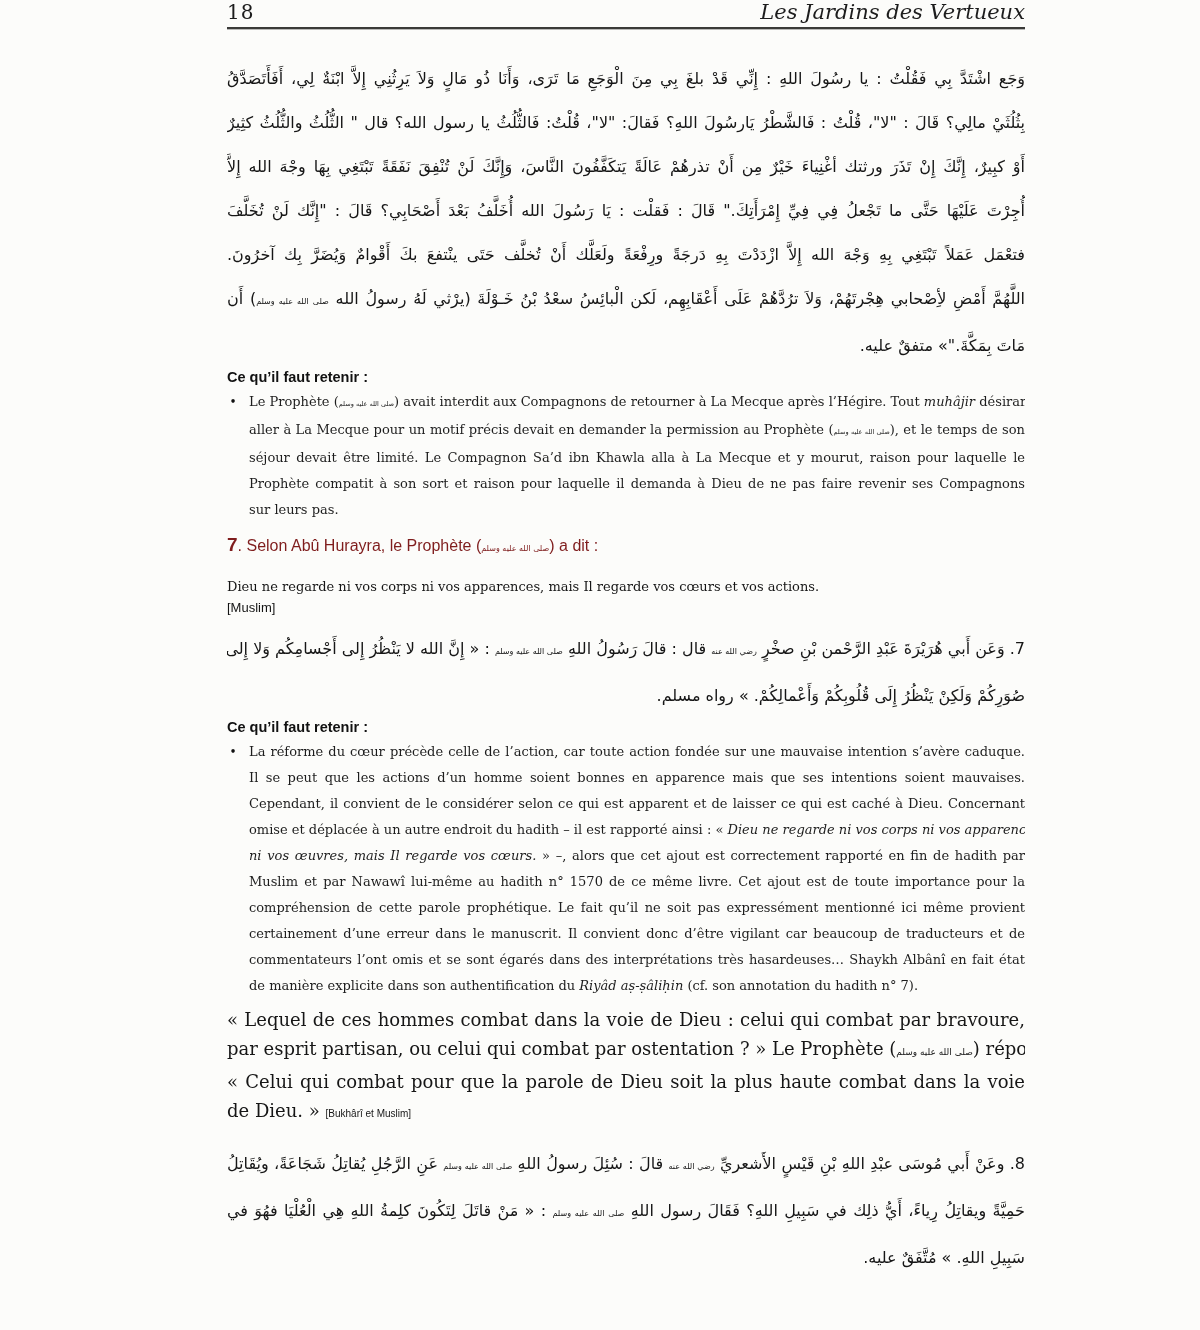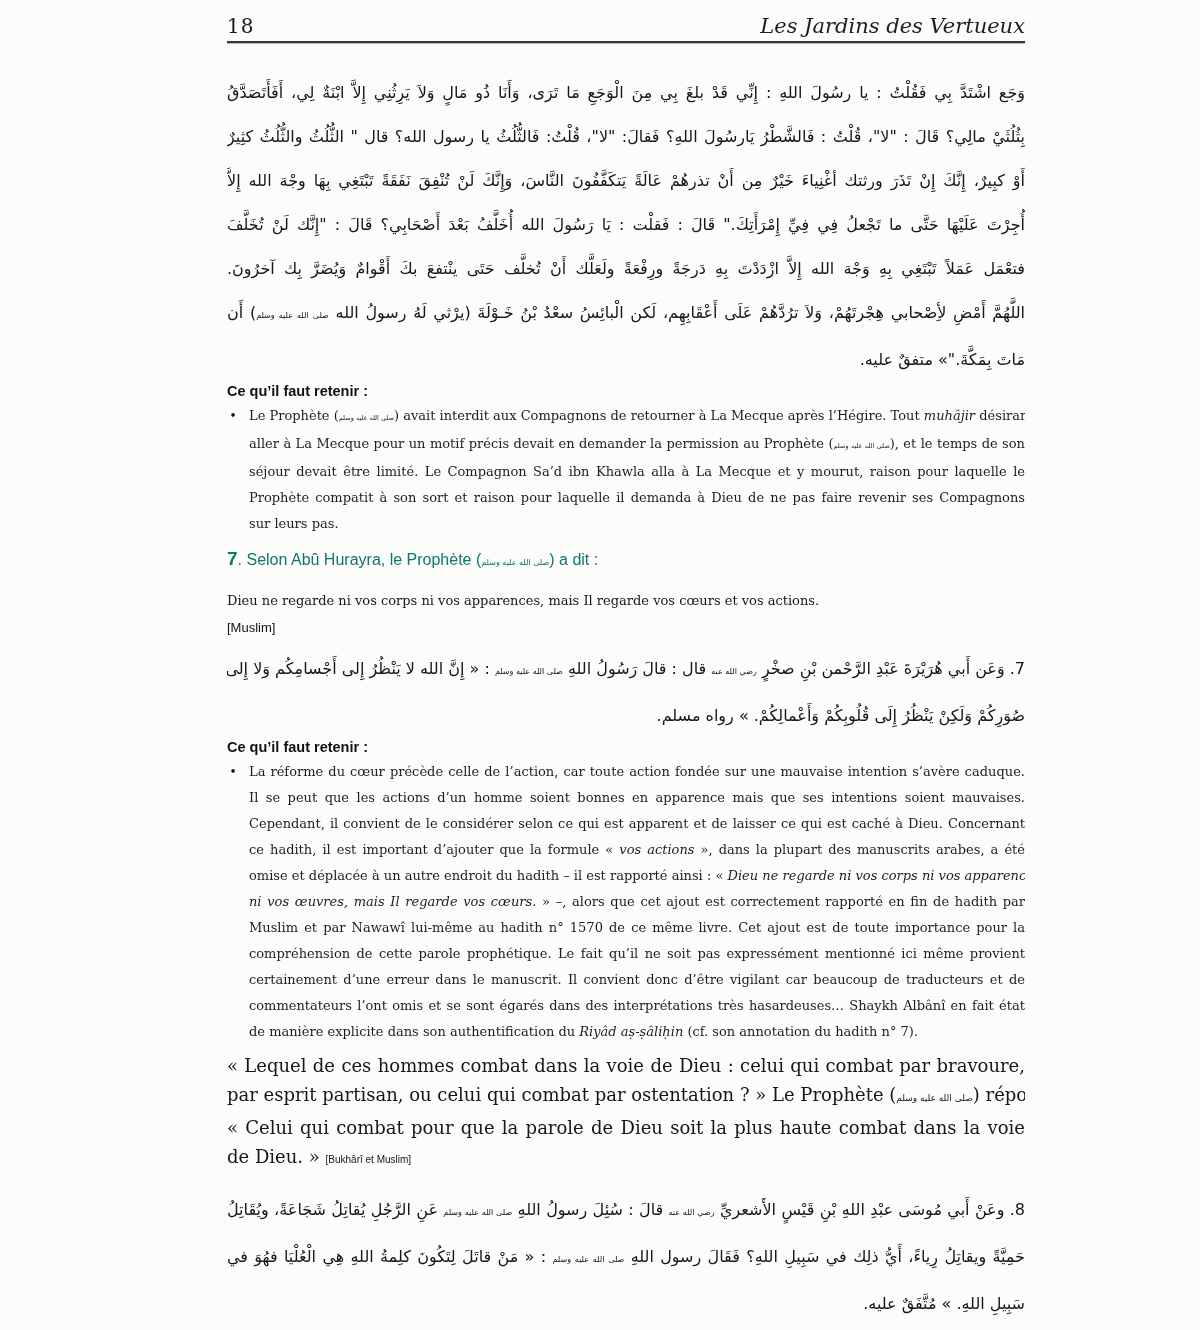--- a/index.html
+++ b/index.html
@@ -6,21 +6,21 @@
   html,body { width:1200px; }
   body { background:#e8e8e6; font-family:"DejaVu Serif", serif; }
   .page {
     position:relative; width:1200px; height:1330px;
     background:#fcfcfa; color:#1d1d1d; overflow:hidden;
   }
   .content { position:absolute; left:227px; top:0; width:798px; }
 
   
   .header { display:flex; justify-content:space-between; align-items:flex-end;
-            padding:14px 0 3px 0; }
+            padding:0 0 3px 0; }
   .pagenum  { font:20px "DejaVu Serif", serif; letter-spacing:1px; }
   .booktitle{ font:italic 21px "DejaVu Serif", serif; }
   .rule { height:2px; background:#3a3a38; box-shadow:0 1px 0 rgba(60,60,58,.35); }
 
   
   .ln { white-space:nowrap; overflow:hidden; }
   .just .ln:not(:last-child) { text-align:justify; text-align-last:justify; }
 
   
   .ar { direction:rtl; font-family:"DejaVu Sans", sans-serif;
@@ -33,30 +33,30 @@
   
   .fr  { font-family:"DejaVu Serif", serif; font-size:13px; }
   .fr .ln { line-height:26px; }
   .retenir-h { font:bold 14.5px "Liberation Sans", sans-serif; line-height:18px;
                color:#111; }
   .bullet-row { display:flex; gap:10px; margin-top:3px; }
   .dot { width:12px; font-size:12px; line-height:26px; color:#111; text-align:center; }
   .bullet-text { flex:1; min-width:0; }
 
   
-  .sec-h { font-family:"Liberation Sans", sans-serif; font-size:16px; color:#0f766e; }
+  .sec-h { font-family:"Liberation Sans", sans-serif; font-size:16px; color:#7f1d1d; }
   .sec-h .ln { line-height:20px; }
   .h7 { margin-top:12px; }
   .h8 { margin-top:14px; }
   .quote { font-family:"DejaVu Serif", serif; color:#161616; }
   .q7 { margin-top:15px; font-size:13px; }
   .q7 .ln { line-height:26px; }
   .q8 { margin-top:6px; font-size:18px; }
   .q8 .ln { line-height:29px; }
-  .src7 { margin-top:6px; font:13px "Liberation Sans", sans-serif; color:#141414; }
+  .src7 { font:13px "Liberation Sans", sans-serif; color:#141414; }
 
   
   .s-i   { font-style:italic;margin-top:6px; }
   .s-num { font-weight:bold; font-size:19px; }
   .s-hon { font-family:"DejaVu Sans", sans-serif; font-size:0.5em; letter-spacing:-0.5px; }
   .s-src { font-family:"Liberation Sans", sans-serif; font-size:10px; font-style:normal; }
 </style>
 </head>
 <body>
 
@@ -104,21 +104,20 @@
         <div class="ln"><span>صُوَرِكُمْ وَلَكِنْ يَنْظُرُ إِلَى قُلُوبِكُمْ وَأَعْمالِكُمْ. » رواه مسلم.</span></div>
       </div>
 
     <div class="retenir-h">Ce qu’il faut retenir :</div>
     <div class="bullet-row">
       <span class="dot">•</span>
       <div class="fr just bullet-text">
           <div class="ln"><span>La réforme du cœur précède celle de l’action, car toute action fondée sur une mauvaise intention s’avère caduque.</span></div>
           <div class="ln"><span>Il se peut que les actions d’un homme soient bonnes en apparence mais que ses intentions soient mauvaises.</span></div>
           <div class="ln"><span>Cependant, il convient de le considérer selon ce qui est apparent et de laisser ce qui est caché à Dieu. Concernant</span></div>
-          <div class="ln"><span>ce hadith, il est important d’ajouter que la formule « </span><span class="s-i">vos actions</span><span> », dans la plupart des manuscrits arabes, a été</span></div>
           <div class="ln"><span>omise et déplacée à un autre endroit du hadith – il est rapporté ainsi : « </span><span class="s-i">Dieu ne regarde ni vos corps ni vos apparences</span></div>
           <div class="ln"><span class="s-i">ni vos œuvres, mais Il regarde vos cœurs.</span><span> » –, alors que cet ajout est correctement rapporté en fin de hadith par</span></div>
           <div class="ln"><span>Muslim et par Nawawî lui-même au hadith n° 1570 de ce même livre. Cet ajout est de toute importance pour la</span></div>
           <div class="ln"><span>compréhension de cette parole prophétique. Le fait qu’il ne soit pas expressément mentionné ici même provient</span></div>
           <div class="ln"><span>certainement d’une erreur dans le manuscrit. Il convient donc d’être vigilant car beaucoup de traducteurs et de</span></div>
           <div class="ln"><span>commentateurs l’ont omis et se sont égarés dans des interprétations très hasardeuses… Shaykh Albânî en fait état</span></div>
           <div class="ln"><span>de manière explicite dans son authentification du </span><span class="s-i">Riyâd aṣ-ṣâliḥin</span><span> (cf. son annotation du hadith n° 7).</span></div>
         </div>
     </div>
 

